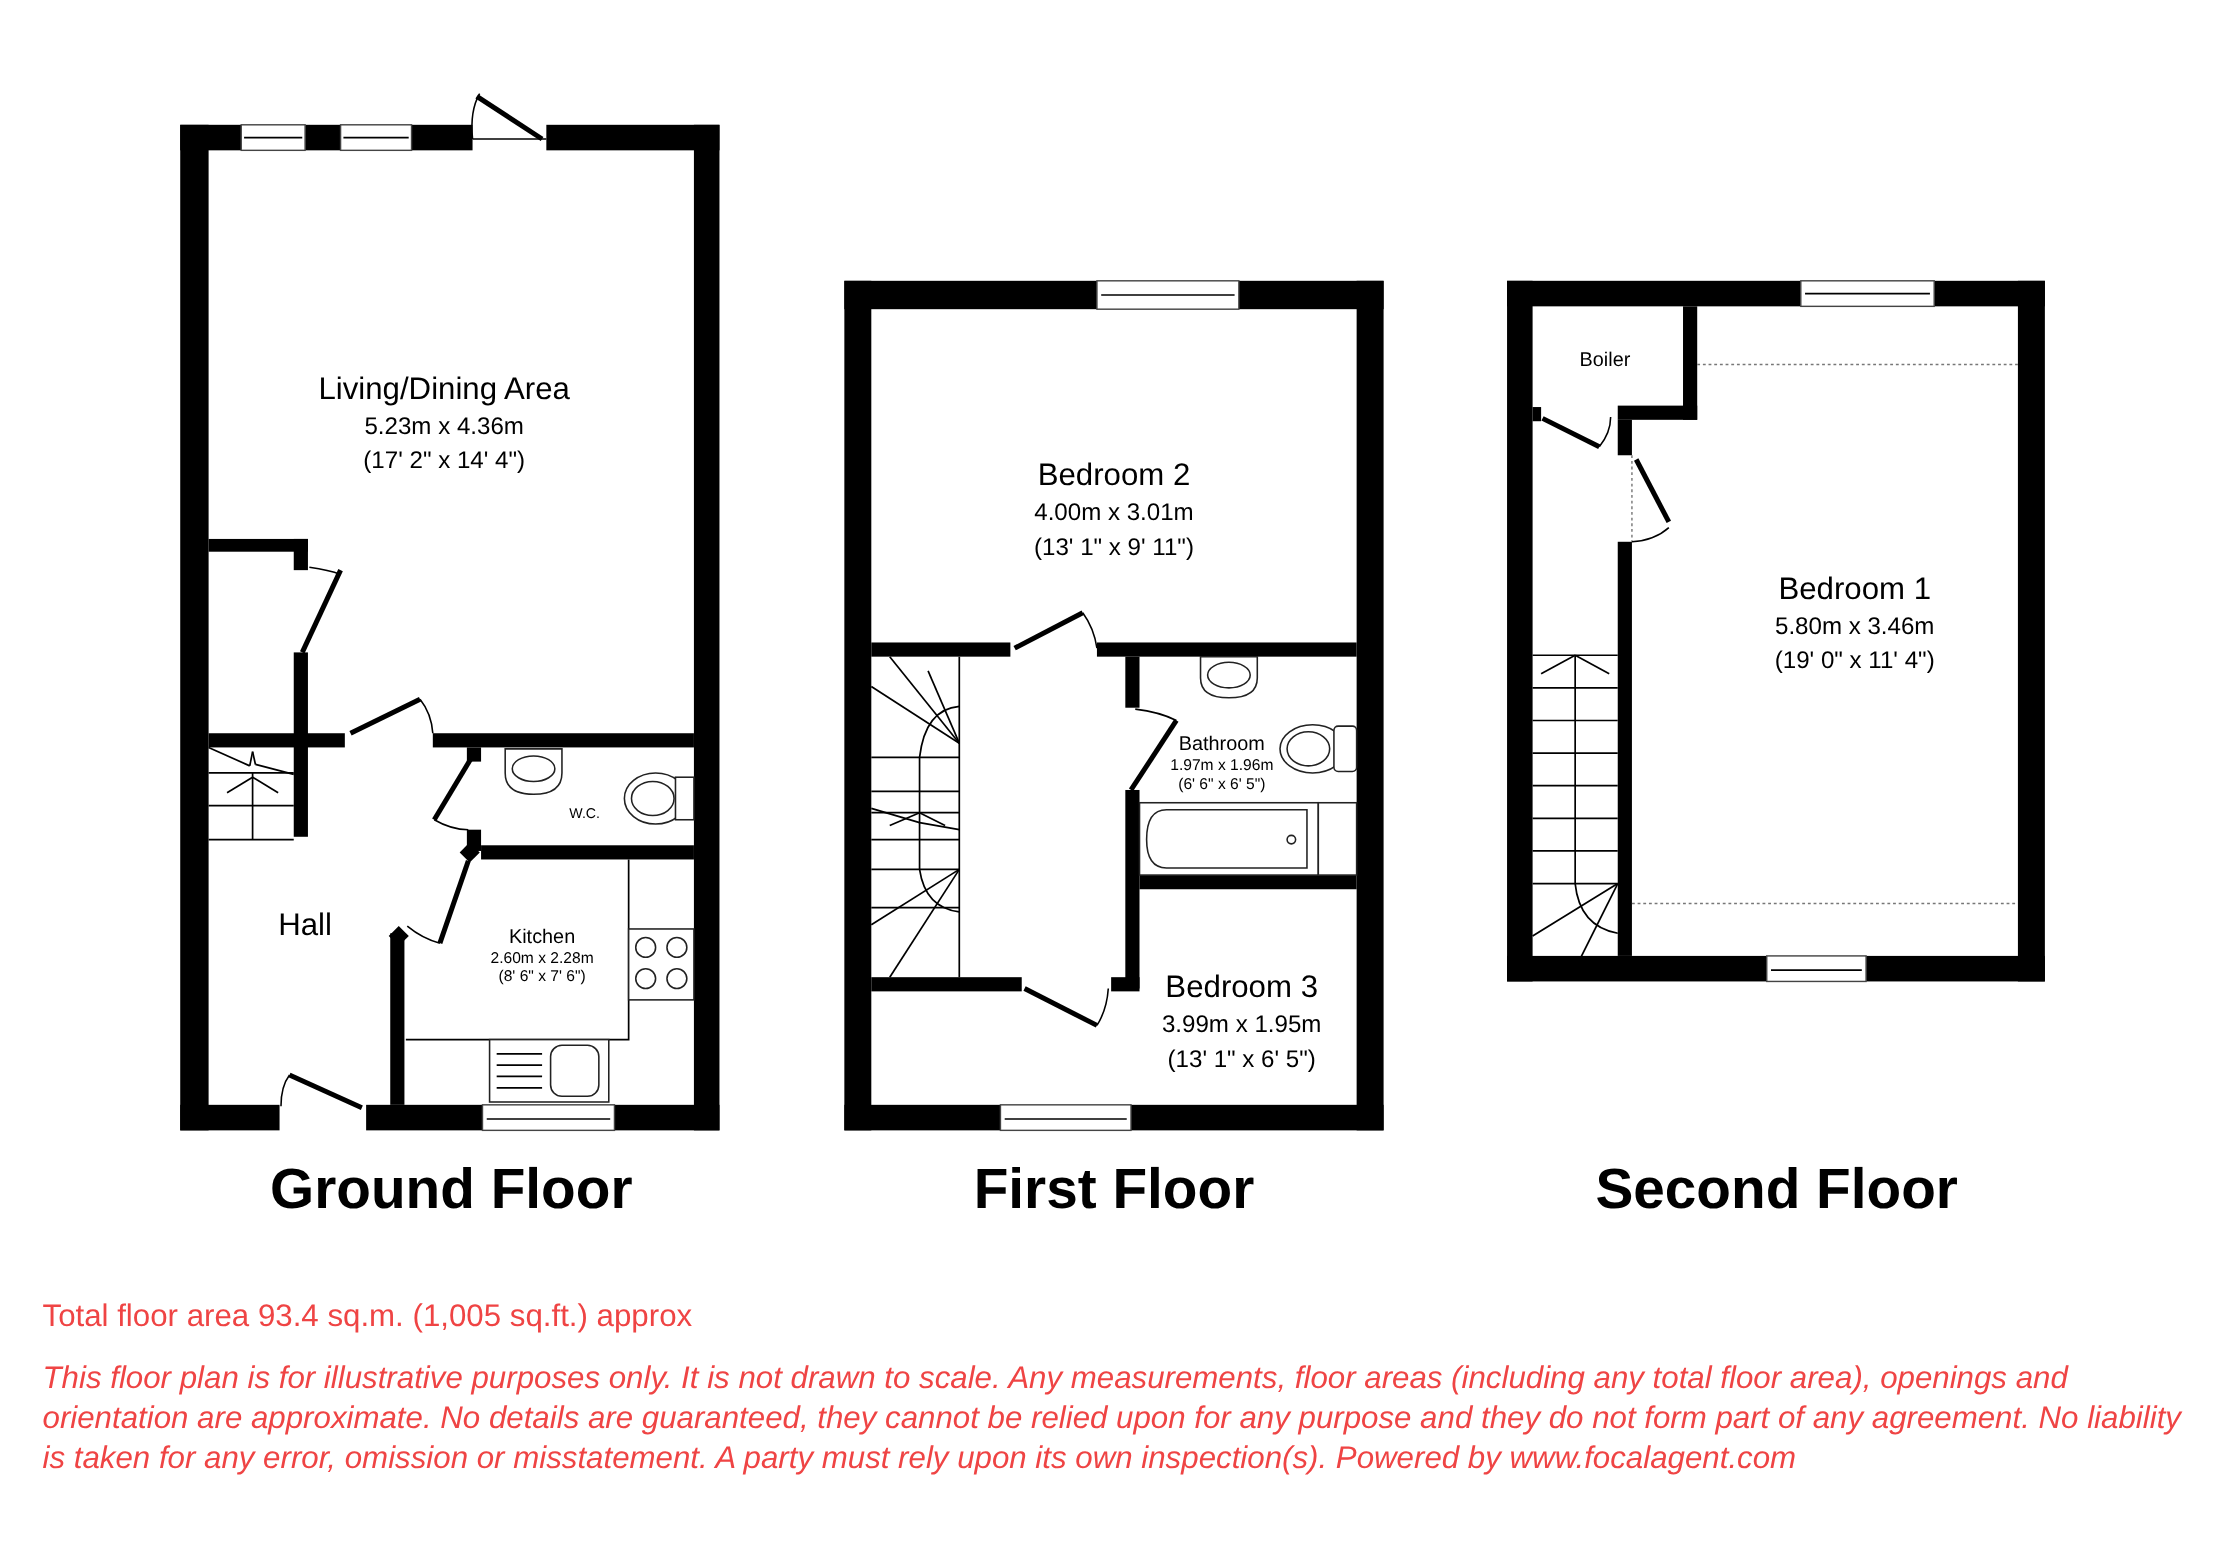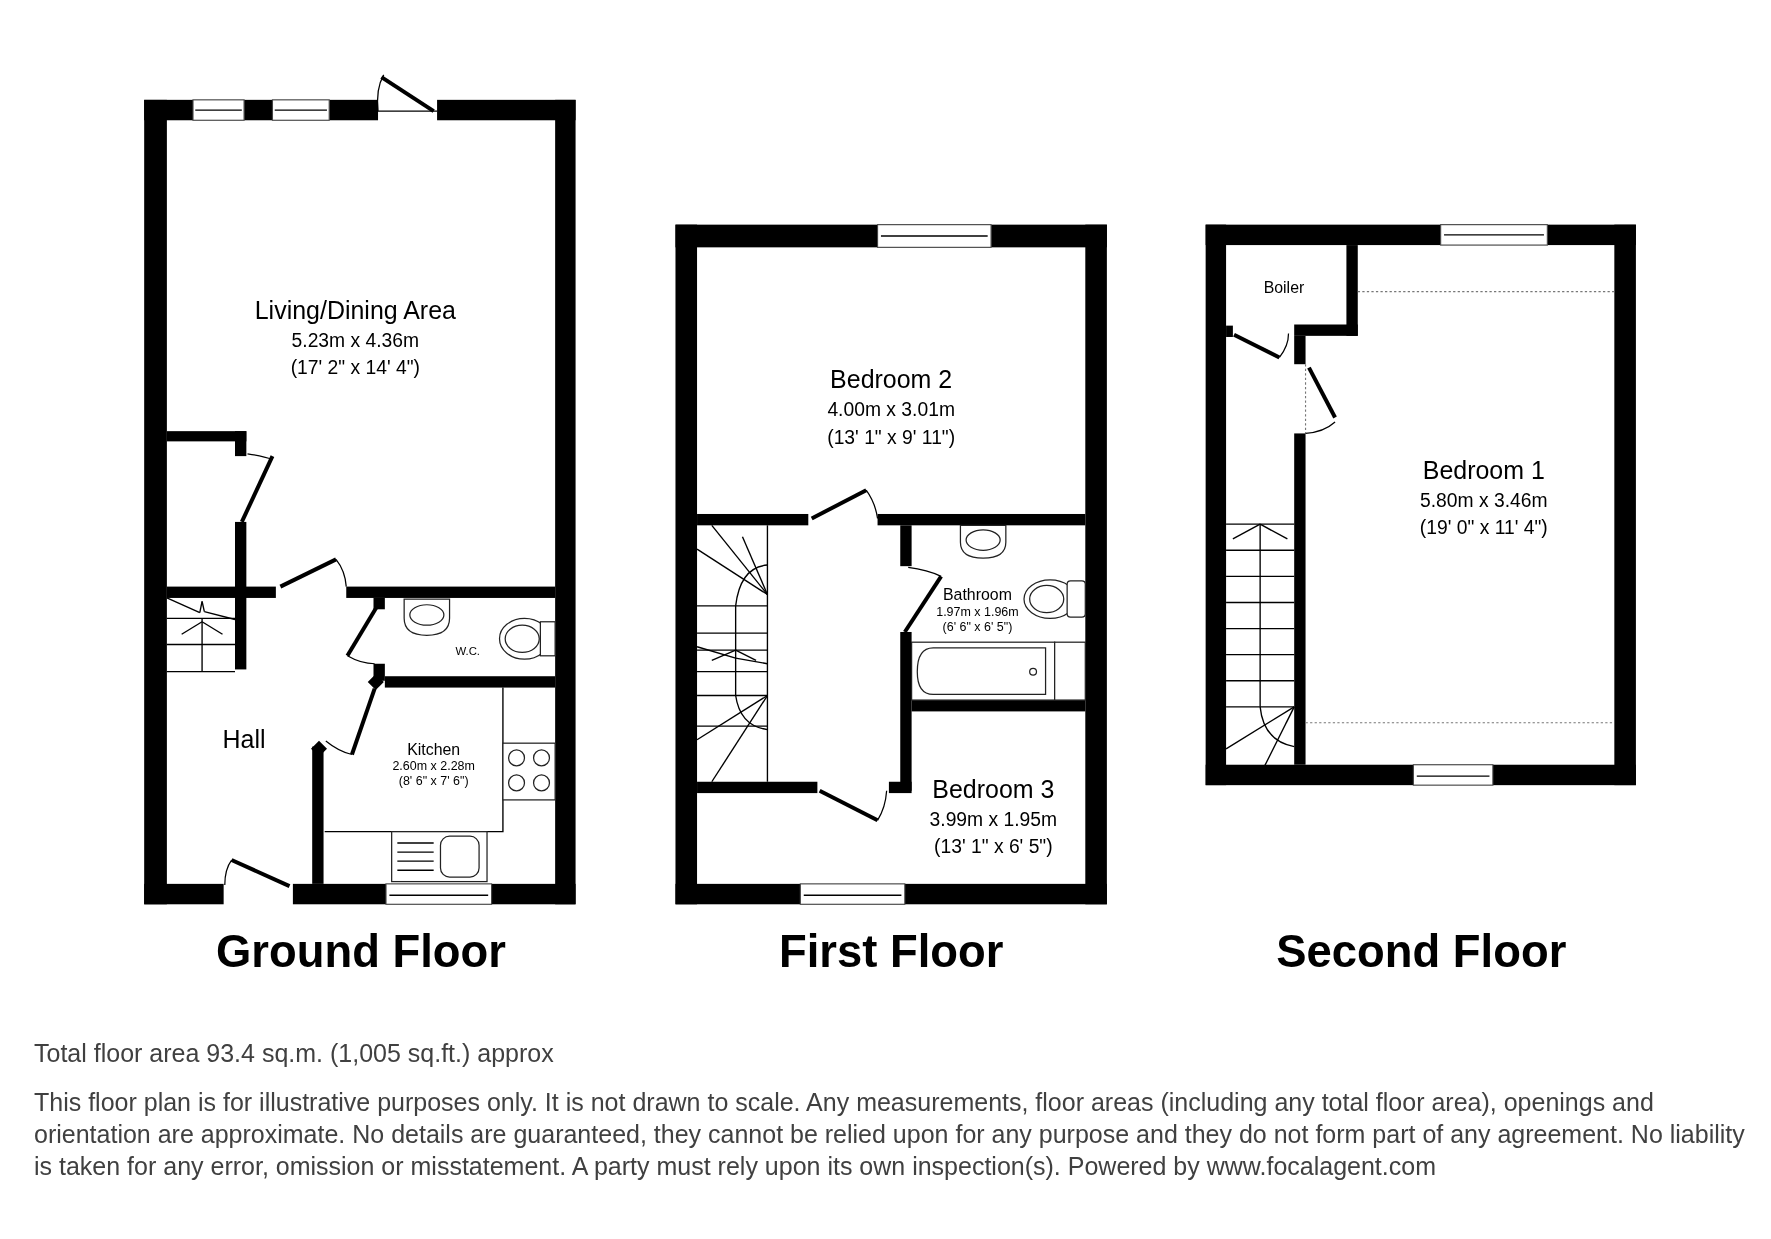--- a/index.html
+++ b/index.html
@@ -11,23 +11,23 @@
   .arc { fill: none; stroke: #000; stroke-width: 1.1; }
   .win { fill: #fff; stroke: #444; stroke-width: 1; }
   .dash { fill: none; stroke: #777; stroke-width: 1; stroke-dasharray: 2 2; }
   .fix { fill: #fff; stroke: #222; stroke-width: 1.1; }
   .room-name { font-family: "Liberation Sans", sans-serif; font-size: 22px; text-anchor: middle; }
   .room-dim { font-family: "Liberation Sans", sans-serif; font-size: 17px; text-anchor: middle; }
   .small-name { font-family: "Liberation Sans", sans-serif; font-size: 14px; text-anchor: middle; }
   .small-dim { font-family: "Liberation Sans", sans-serif; font-size: 11px; text-anchor: middle; }
   .tiny { font-family: "Liberation Sans", sans-serif; font-size: 10px; text-anchor: middle; }
   .floor-title { font-family: "Liberation Sans", sans-serif; font-weight: bold; font-size: 40px; text-anchor: middle; }
-  .footer { position: absolute; left: 34px; font-family: "Liberation Sans", sans-serif; font-size: 25px; line-height: 32px; color: #404040; }
+  .footer { position: absolute; left: 34px; font-family: "Liberation Sans", sans-serif; font-size: 25px; line-height: 32px; color: #ef4444; }
   #total-area { top: 1037px; width: 1700px; }
-  #disclaimer { top: 1086px; width: 1720px; }
+  #disclaimer { top: 1086px; width: 1720px; font-style: italic; }
 </style>
 </head>
 <body>
 
 <svg id="plan" viewBox="0 0 1560 1092" preserveAspectRatio="none" xmlns="http://www.w3.org/2000/svg">
 
   <g>
 
     <rect class="wall" x="127" y="88" width="20" height="709"></rect>
     <rect class="wall" x="127" y="88" width="43" height="18"></rect>

